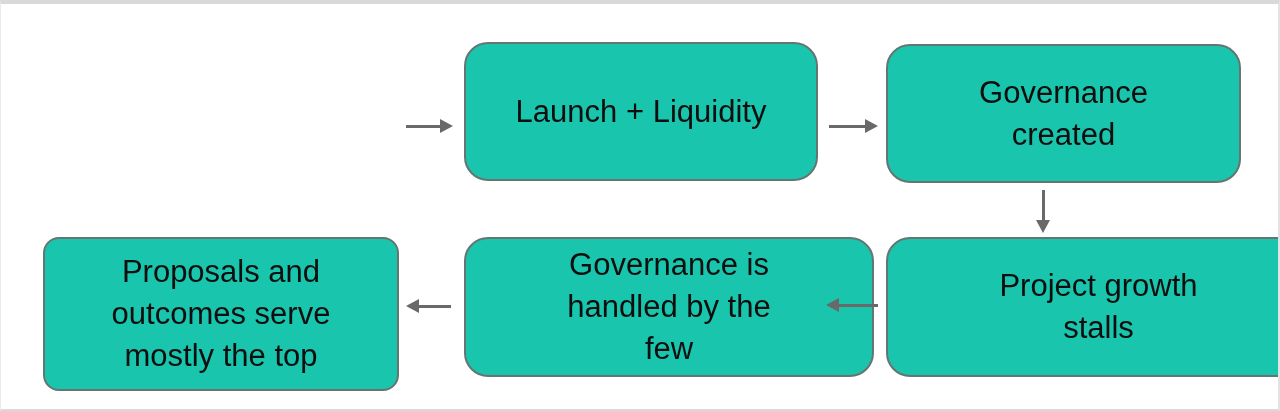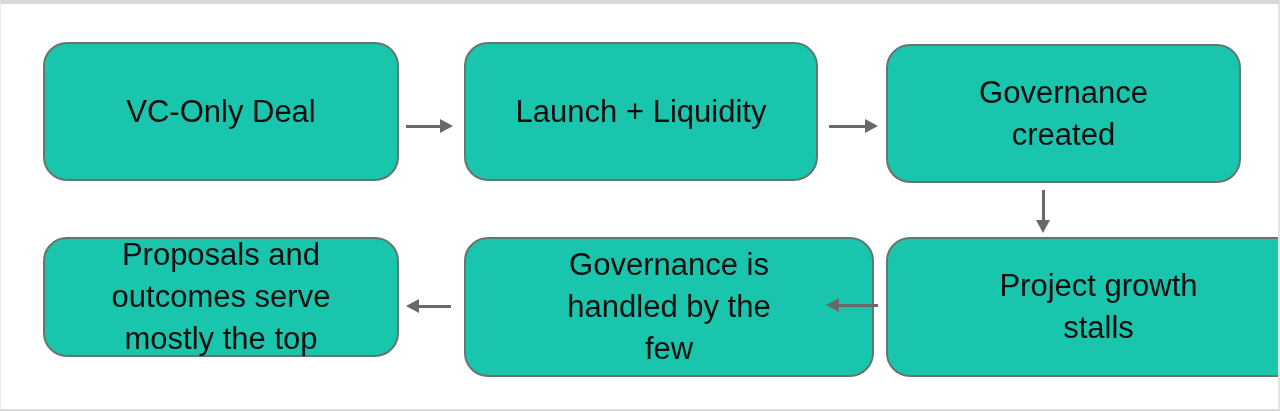--- a/index.html
+++ b/index.html
@@ -31,21 +31,21 @@
     justify-content: center;
     text-align: center;
     color: #0e0e0e;
     font-size: 31px;
     line-height: 42px;
     white-space: pre-line;
   }
   .n1 { left: 42px;  top: 38px;  width: 356px; height: 139px; }
   .n2 { left: 463px; top: 38px;  width: 354px; height: 139px; }
   .n3 { left: 885px; top: 40px;  width: 355px; height: 139px; }
-  .n4 { left: 42px;  top: 233px; width: 356px; height: 120px; }
+  .n4 { left: 42px;  top: 233px; width: 356px; height: 154px; border-radius: 16px; }
   .n5 { left: 463px; top: 233px; width: 410px; height: 140px; }
   .n6 { left: 885px; top: 233px; width: 425px; height: 140px; }
 
   .arrow-h {
     position: absolute;
     display: flex;
     align-items: center;
     height: 14px;
   }
   .arrow-h .shaft {
@@ -88,23 +88,20 @@
     border-left: 7px solid transparent;
     border-right: 7px solid transparent;
   }
   .a3 { left: 1035px; top: 186px; height: 43px; }
 </style>
 </head>
 <body>
 
 <div id="canvas">
 
-  <div class="node n1">
-    <span>VC-Only Deal</span>
-  </div>
 
   <div class="node n2">
     <span>Launch + Liquidity</span>
   </div>
 
   <div class="node n3">
     <span>Governance
 created</span>
   </div>
 

